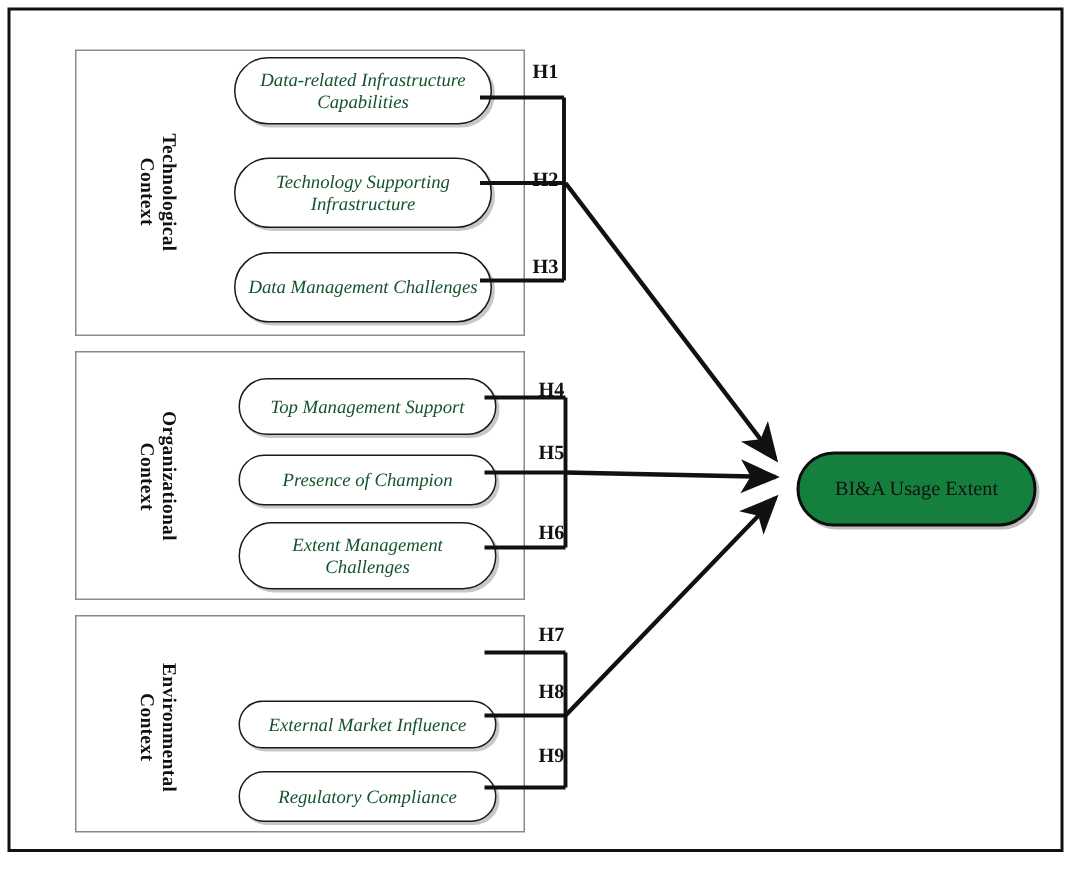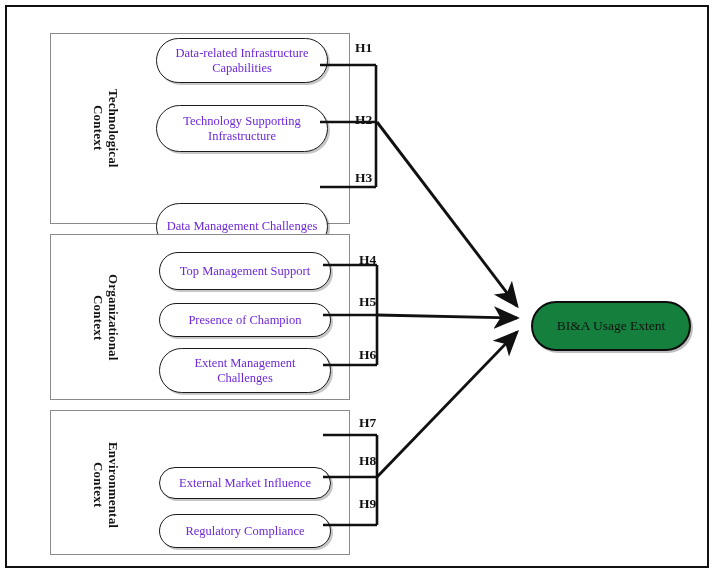--- a/index.html
+++ b/index.html
@@ -1,40 +1,40 @@
 <!DOCTYPE html>
 <html><head>
 <meta charset="utf-8">
 <style>
   html,body{margin:0;padding:0;background:#ffffff;}
   body{width:720px;height:580px;font-family:"Liberation Serif","DejaVu Serif",serif;}
   #stage{position:relative;width:720px;height:580px;overflow:hidden;background:#fff;}
   #frame{position:absolute;left:5px;top:5px;width:704px;height:563px;border:2px solid #111;box-sizing:border-box;background:#fff;}
   .group-box{position:absolute;border:1.5px solid #8a8a8a;background:#fff;box-sizing:border-box;}
   .group-label{position:absolute;writing-mode:vertical-rl;text-orientation:mixed;font-weight:bold;font-size:13px;line-height:1.15;color:#111;text-align:center;letter-spacing:.2px;white-space:pre;}
-  .node{position:absolute;box-sizing:border-box;border:1.6px solid #1a1a1a;background:#fff;display:flex;align-items:center;justify-content:center;text-align:center;font-size:12.5px;line-height:1.18;color:#6d28d9;box-shadow:2px 2px 0 rgba(0,0,0,.22);padding:0 8px;}
+  .node{position:absolute;box-sizing:border-box;border:1.6px solid #1a1a1a;background:#fff;display:flex;align-items:center;justify-content:center;text-align:center;font-size:12.5px;line-height:1.18;color:#14532d;box-shadow:2px 2px 0 rgba(0,0,0,.22);padding:0 8px;font-style:italic;}
   .node.two-line{border-radius:26px;}
   .node.one-line{border-radius:22px;}
   .outcome{position:absolute;box-sizing:border-box;border:2px solid #0d0d0d;border-radius:26px;background:#15803d;display:flex;align-items:center;justify-content:center;font-size:13.5px;color:#111;box-shadow:2px 2px 0 rgba(0,0,0,.25);}
   .hlabel{position:absolute;font-weight:bold;font-size:13.5px;color:#111;}
   svg#wires{position:absolute;left:0;top:0;width:720px;height:580px;pointer-events:none;}
 </style>
 </head>
 <body>
 
 <div id="stage">
   <div id="frame">
 
     <div class="group-box" style="left:43px;top:26px;width:300px;height:191px;"></div>
     <div class="group-label" style="left:83px;top:46px;height:150px;">Technological
 Context</div>
 
     <div class="node two-line" style="left:149px;top:31px;width:172px;height:45px;">Data-related Infrastructure Capabilities</div>
     <div class="node two-line" style="left:149px;top:98px;width:172px;height:47px;">Technology Supporting Infrastructure</div>
-    <div class="node two-line" style="left:149px;top:161px;width:172px;height:47px;margin-top:35px;">Data Management Challenges</div>
+    <div class="node two-line" style="left:149px;top:161px;width:172px;height:47px;">Data Management Challenges</div>
 
     <div class="hlabel" style="left:348px;top:33px;">H1</div>
     <div class="hlabel" style="left:348px;top:105px;">H2</div>
     <div class="hlabel" style="left:348px;top:163px;">H3</div>
 
     <div class="group-box" style="left:43px;top:227px;width:300px;height:166px;"></div>
     <div class="group-label" style="left:83px;top:243px;height:135px;">Organizational
 Context</div>
 
     <div class="node one-line" style="left:152px;top:245px;width:172px;height:38px;">Top Management Support</div>

